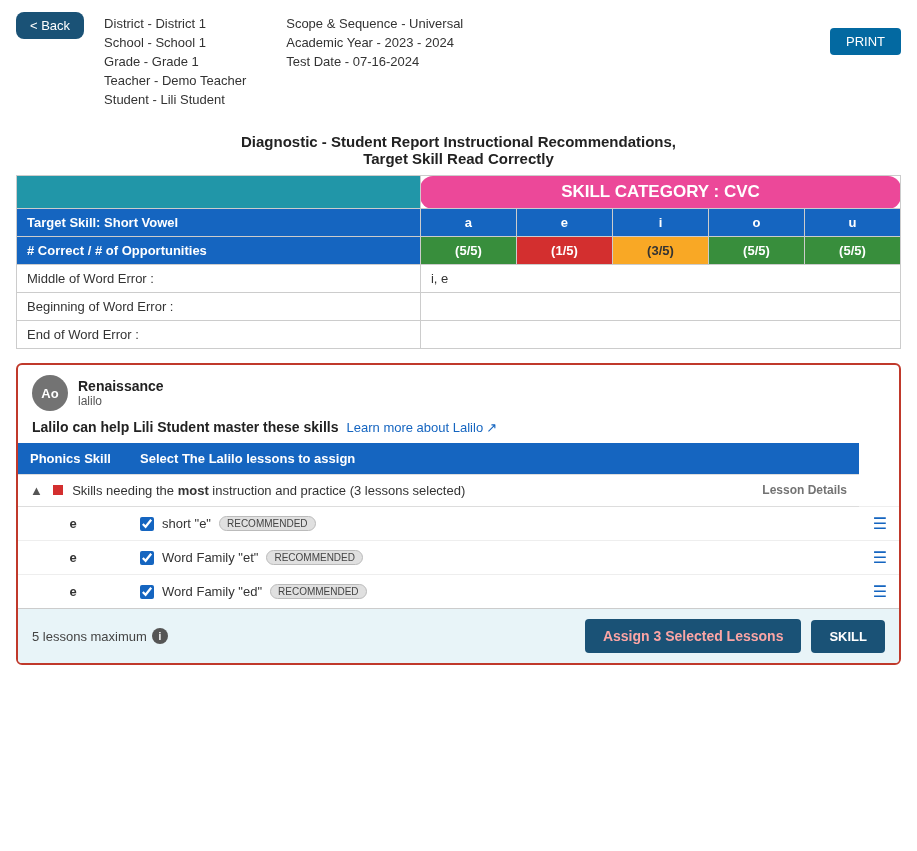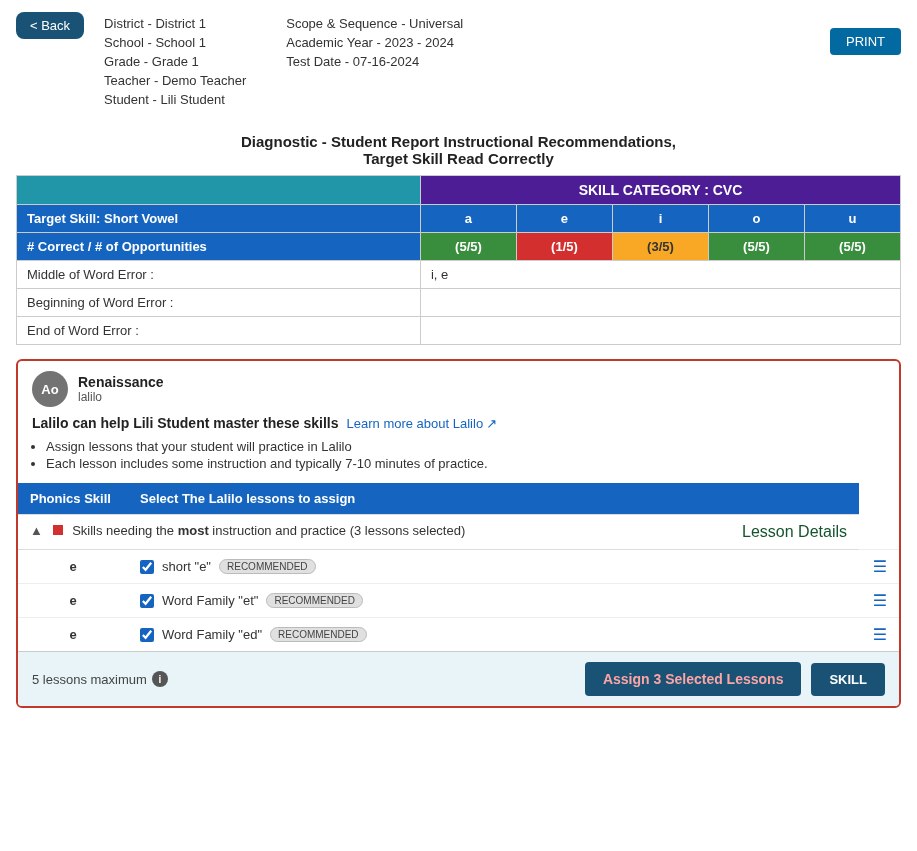--- a/index.html
+++ b/index.html
@@ -15,21 +15,21 @@
     .print-btn { background: #0369a1; color: white; border: none; padding: 6px 16px; border-radius: 4px; font-size: 13px; cursor: pointer; white-space: nowrap; margin-top: 16px; }
 
     
     .report-title { text-align: center; font-size: 15px; font-weight: bold; margin: 10px 16px 8px; color: #222; }
 
     
     .main-table { width: calc(100% - 32px); margin: 0 16px; border-collapse: collapse; }
     .main-table th, .main-table td { border: 1px solid #ccc; padding: 6px 10px; }
     .skill-header-row th { background: #2196a8; color: white; text-align: center; font-size: 13px; }
     .skill-header-row th.empty { background: #2196a8; }
-    .skill-header-row th.skill-cat { background: #4c1d95; color: white; font-size: 14px; }
+    .skill-header-row th.skill-cat { background: #ec4899; color: white; font-size: 17px; border-radius: 13px; }
     .target-skill-row td { background: #1565c0; color: white; font-size: 13px; font-weight: bold; }
     .target-skill-row td.vowel { background: #1565c0; color: white; text-align: center; }
     .correct-row td { background: #1565c0; color: white; font-size: 13px; font-weight: bold; }
     .correct-row td.green { background: #388e3c; color: white; text-align: center; font-weight: bold; }
     .correct-row td.red { background: #d32f2f; color: white; text-align: center; font-weight: bold; }
     .correct-row td.yellow { background: #f9a825; color: #333; text-align: center; font-weight: bold; }
     .error-row td { background: white; color: #333; font-size: 13px; }
     .error-row td.val { color: #333; }
     .vowel-letters { text-align: center; font-weight: bold; }
 
@@ -45,21 +45,21 @@
     .panel-bullets { padding: 4px 14px 6px 28px; }
     .panel-bullets li { font-size: 13px; color: #333; margin-bottom: 2px; }
 
     
     .lesson-table { width: 100%; border-collapse: collapse; margin-top: 4px; }
     .lesson-table th { background: #1565c0; color: white; padding: 8px 12px; text-align: left; font-size: 13px; }
     .lesson-table th:first-child { width: 110px; }
     .group-header-row td { background: white; padding: 8px 12px; font-size: 13px; color: #333; border-top: 1px solid #ddd; border-bottom: 1px solid #ddd; }
     .group-header-row td .arrow { color: #555; margin-right: 6px; }
     .group-header-row td .red-square { display: inline-block; width: 10px; height: 10px; background: #d32f2f; margin-right: 6px; }
-    .group-header-row .lesson-details-label { float: right; color: #14532d; font-size: 16px; }
+    .group-header-row .lesson-details-label { float: right; color: #737373; font-size: 12px; font-weight: bold; }
     .lesson-row td { padding: 7px 12px; border-top: 1px solid #eee; background: white; font-size: 13px; color: #333; }
     .lesson-row td:first-child { text-align: center; font-weight: bold; }
     .lesson-row .lesson-name { display: flex; align-items: center; gap: 8px; }
     .recommended-badge { background: #e0e0e0; border: 1px solid #bbb; border-radius: 10px; font-size: 10px; padding: 1px 7px; color: #444; font-weight: normal; text-transform: uppercase; }
     .list-icon { color: #1565c0; font-size: 16px; }
     .lesson-row td:last-child { text-align: right; width: 40px; }
     .checkbox-blue { accent-color: #1565c0; width: 14px; height: 14px; }
 
     
     .panel-footer { display: flex; align-items: center; justify-content: flex-end; gap: 10px; padding: 10px 14px; background: #e8f4f8; border-top: 1px solid #ccc; }
@@ -144,24 +144,20 @@
         <div class="panel-sub">lalilo</div>
       </div>
     </div>
     <div class="panel-tagline">
       <span>Lalilo can help Lili Student master these skills</span>
       <a href="#" class="learn-more-link">
         <span>Learn more about Lalilo</span>
         <span>↗</span>
       </a>
     </div>
-    <ul class="panel-bullets">
-      <li>Assign lessons that your student will practice in Lalilo</li>
-      <li>Each lesson includes some instruction and typically 7-10 minutes of practice.</li>
-    </ul>
 
     <table class="lesson-table">
       <thead>
         <tr>
           <th>Phonics Skill</th>
           <th>Select The Lalilo lessons to assign</th>
         </tr>
       </thead>
       <tbody>
         <tr class="group-header-row">

